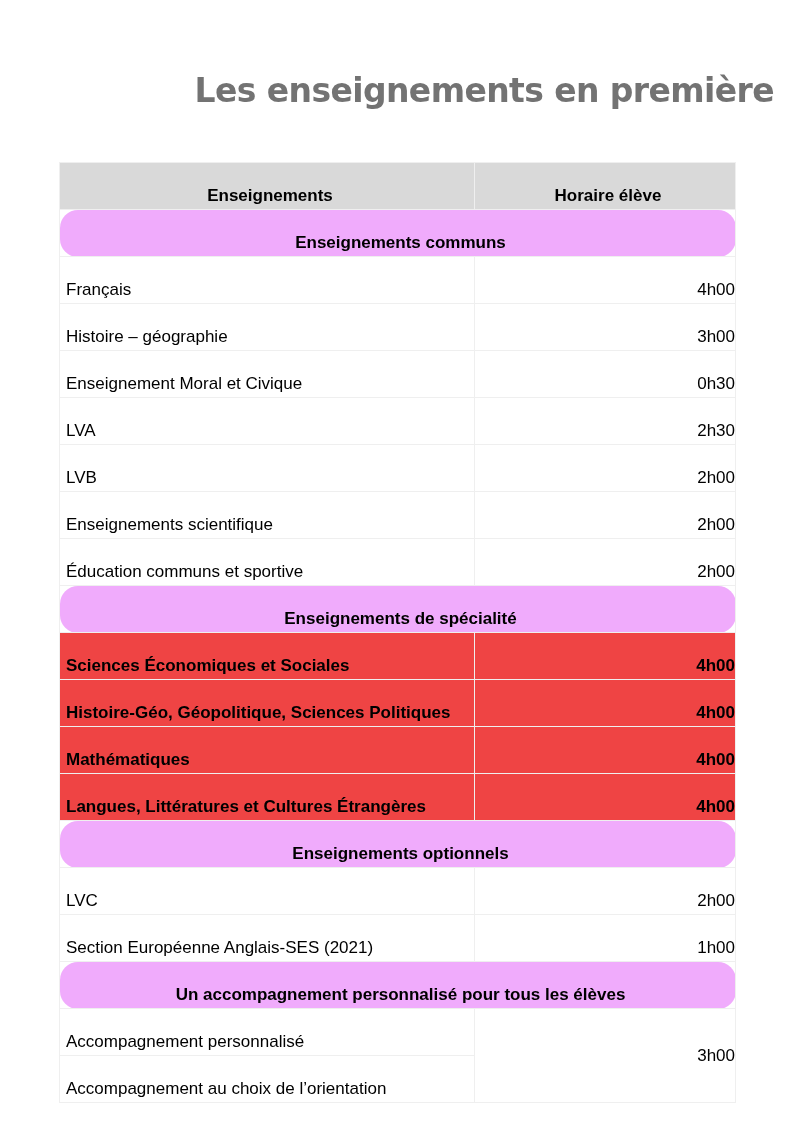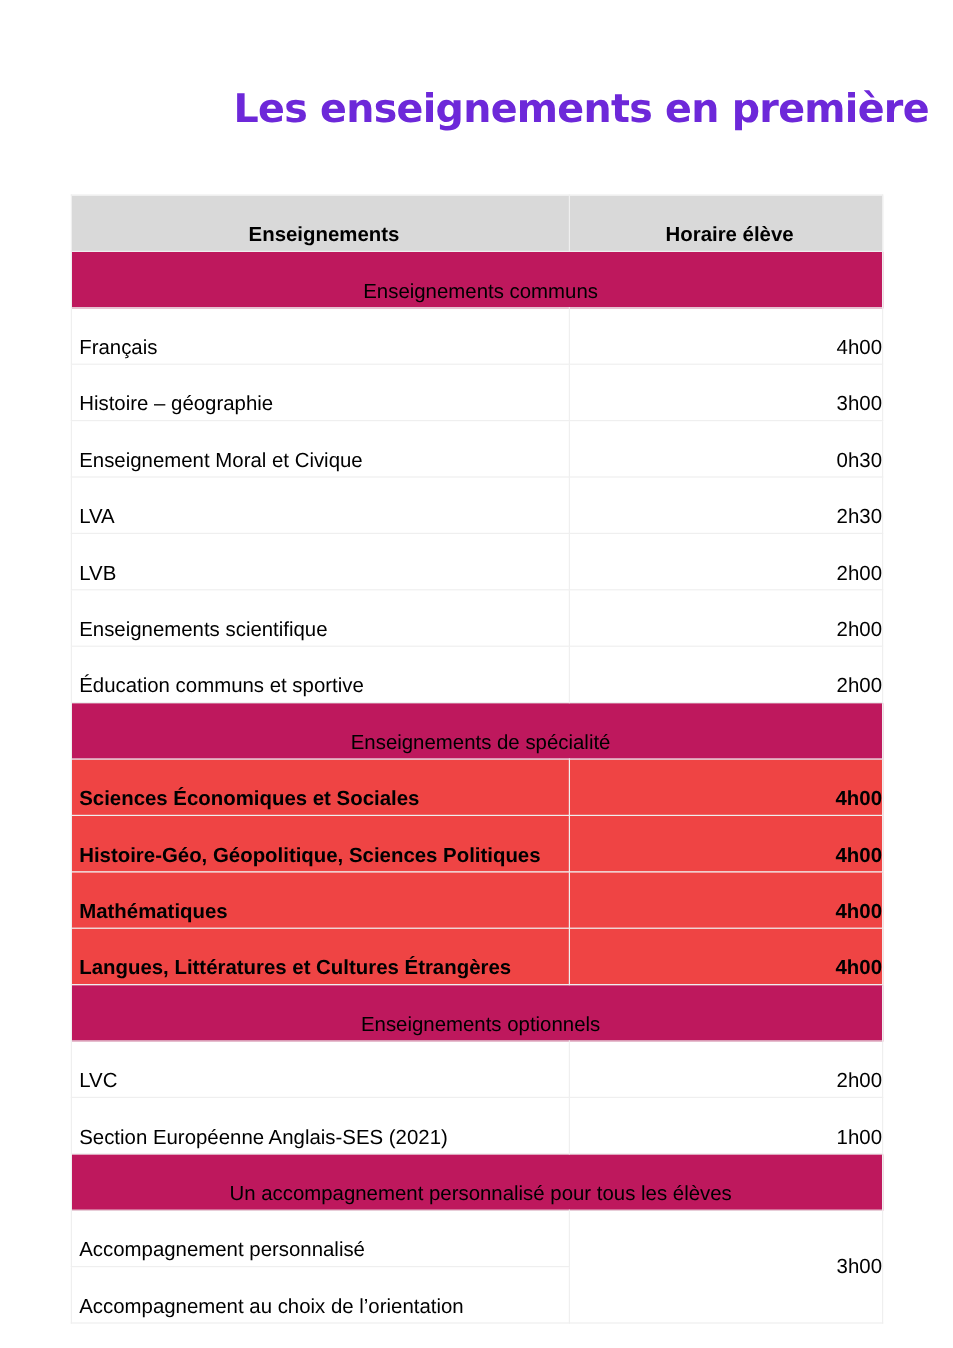--- a/index.html
+++ b/index.html
@@ -16,21 +16,21 @@
       color: #000;
     }
     .page-title {
       position: absolute;
       right: 20px;
       top: 71px;
       font-family: "DejaVu Sans", sans-serif;
       font-weight: bold;
       font-size: 33px;
       letter-spacing: -0.6px;
-      color: #6d28d9;
+      color: #737373;
       white-space: nowrap;
       margin: 0;
     }
     table.schedule {
       position: absolute;
       left: 59px;
       top: 162px;
       width: 676px;
       border-collapse: collapse;
       table-layout: fixed;
@@ -51,25 +51,26 @@
       padding-top: 24px;
     }
     .header-row th {
       background: #d9d9d9;
       font-weight: bold;
       text-align: center;
       border-color: #d9d9d9;
       padding-left: 0;
     }
     .section-row td {
-      background: #be185d;
-      font-weight: normal;
+      background: #f0abfc;
+      font-weight: bold;
       text-align: center;
       border-color: #fed51b;
       padding-left: 0;
+      border-radius: 18px;
     }
     .hours {
       text-align: right;
       padding-left: 0 !important;
     }
     .spec-row td {
       background: #ef4444;
       font-weight: bold;
       border-color: #e4e4e4;
     }

